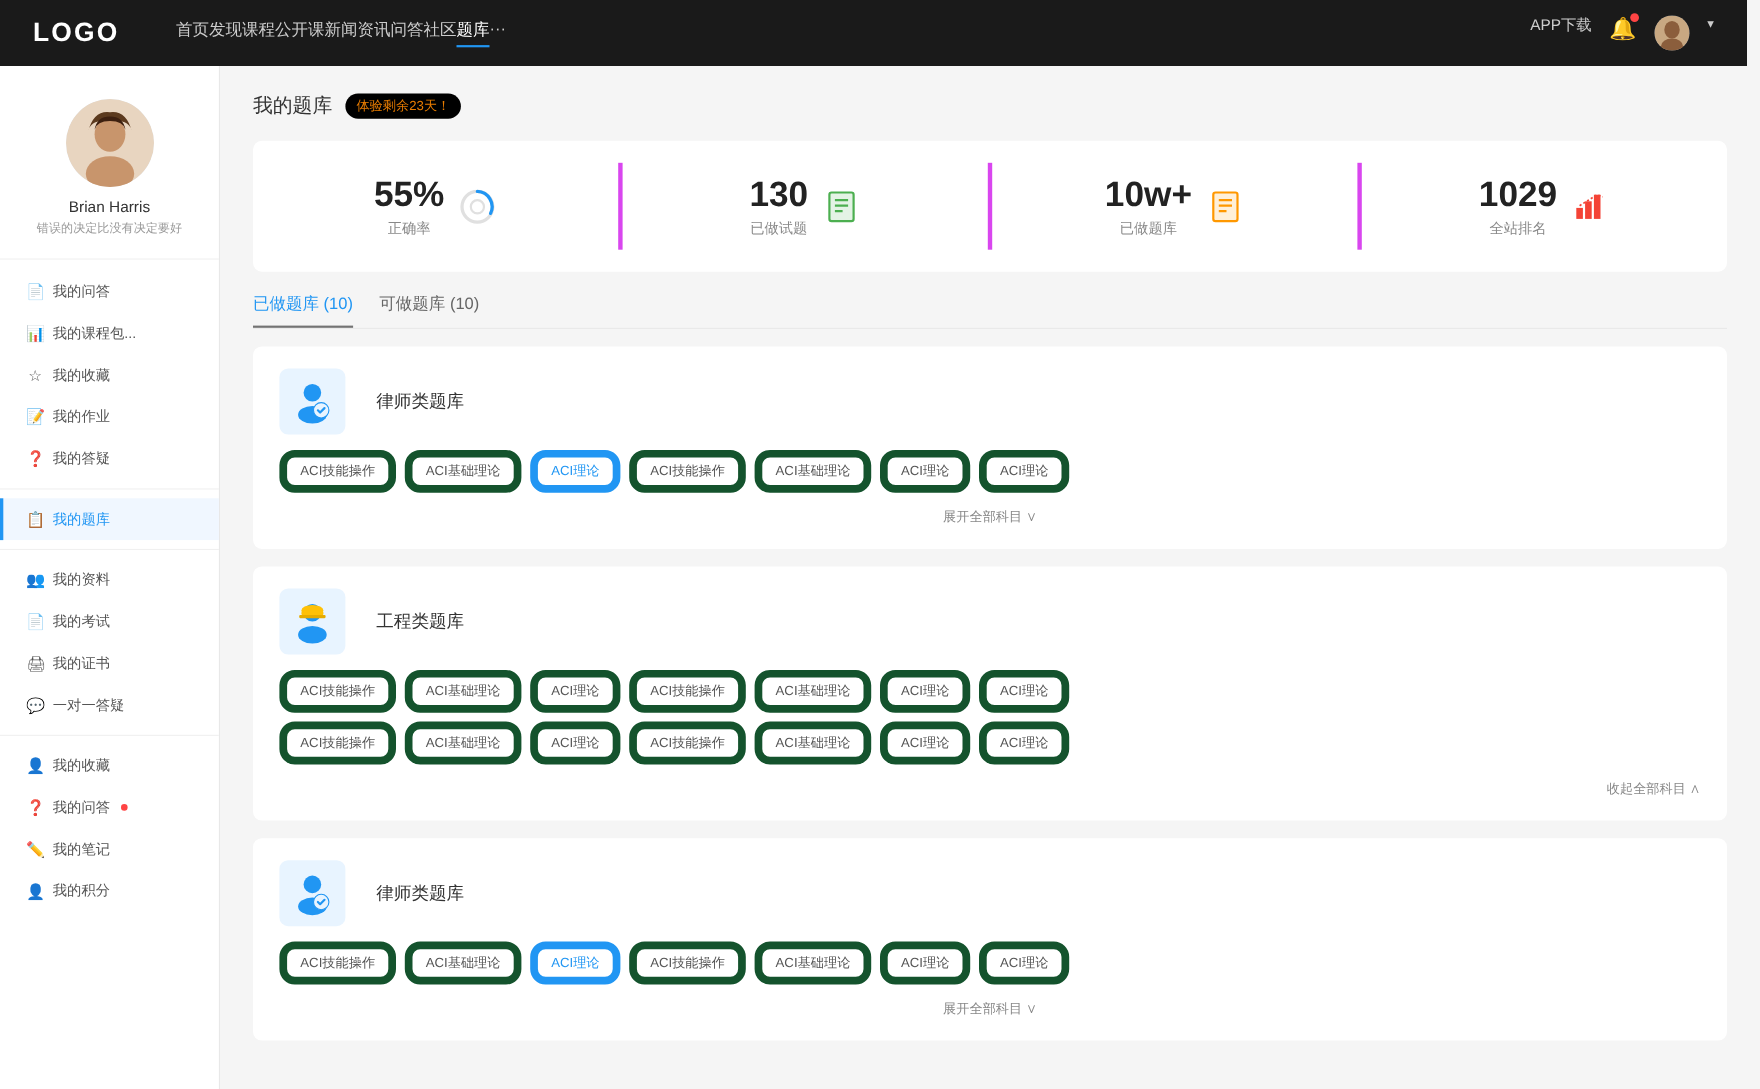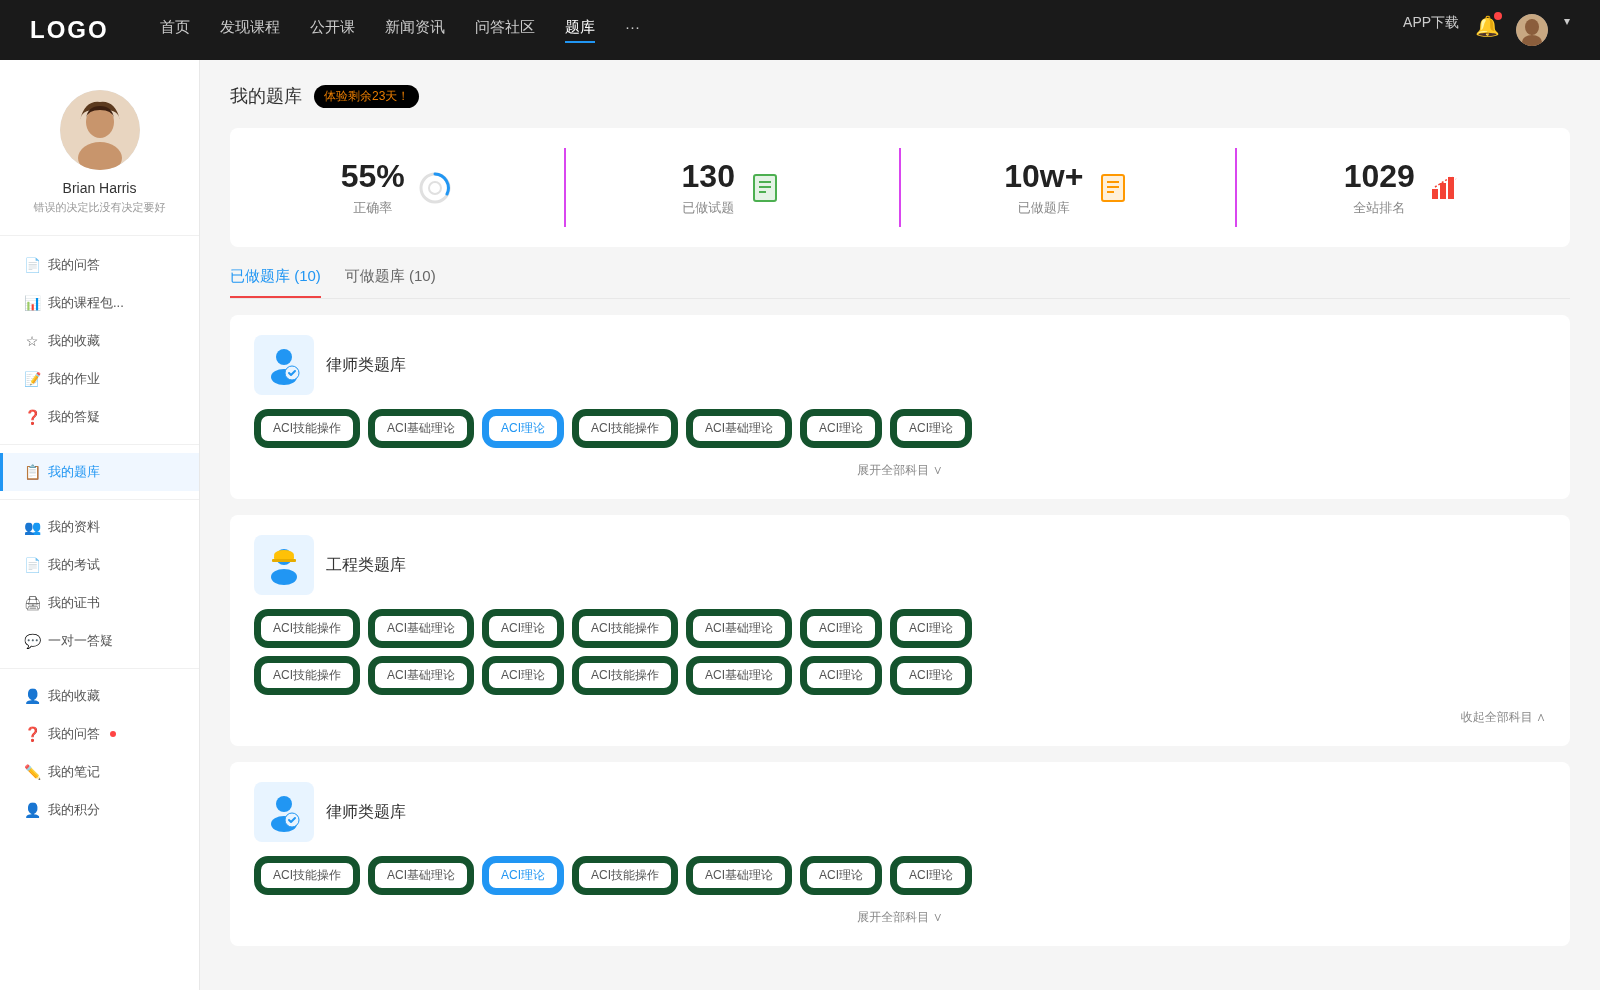--- a/index.html
+++ b/index.html
@@ -6,34 +6,33 @@
     body { font-family: 'PingFang SC', 'Microsoft YaHei', sans-serif; background: #f5f5f5; color: #333; }
 
     
     .navbar {
       background: #1a1a1a;
       height: 60px;
       display: flex;
       align-items: center;
       padding: 0 30px;
       position: fixed;
-      top: 0; left: 0; right: 0;
+      top: 0; left: 0; right: 12px;
       z-index: 100;
     }
     .navbar-logo {
       color: white;
       font-size: 24px;
       font-weight: bold;
       letter-spacing: 2px;
       margin-right: 50px;
       min-width: 80px;
     }
     .navbar-nav {
       display: flex;
-      gap: 30px;
       flex: 1;
     }
     .navbar-nav a {
       color: #ccc;
       text-decoration: none;
       font-size: 15px;
       cursor: pointer;
     }
     .navbar-nav a.active {
       color: white;
@@ -166,21 +165,21 @@
     .stats-bar {
       background: white;
       border-radius: 8px;
       display: flex;
       padding: 20px 0;
       margin-bottom: 20px;
     }
     .stat-item {
       flex: 1;
       text-align: center;
-      border-right: 2px solid #d946ef;
+      border-right: 4px solid #d946ef;
       padding: 10px 20px;
       display: flex;
       align-items: center;
       justify-content: center;
       gap: 12px;
     }
     .stat-item:last-child { border-right: none; }
     .stat-value { font-size: 32px; font-weight: 600; color: #222; }
     .stat-label { font-size: 13px; color: #888; margin-top: 4px; }
     .stat-text { }
@@ -199,36 +198,36 @@
     }
     .tab {
       font-size: 15px;
       color: #666;
       cursor: pointer;
       padding-bottom: 10px;
       border-bottom: 2px solid transparent;
     }
     .tab.active {
       color: #2196f3;
-      border-bottom: 2px solid #ef4444;
+      border-bottom: 2px solid #737373;
       font-weight: 500;
       text-align: right;
     }
 
     
     .bank-card {
       background: white;
       border-radius: 8px;
       padding: 20px 24px;
       margin-bottom: 16px;
     }
     .bank-card-header {
       display: flex;
       align-items: center;
-      gap: 12px;
+      gap: 28px;
       margin-bottom: 14px;
     }
     .bank-icon {
       width: 60px; height: 60px;
       background: #e8f4ff;
       border-radius: 8px;
       display: flex; align-items: center; justify-content: center;
       flex-shrink: 0;
     }
     .bank-title { font-size: 16px; font-weight: 500; color: #333; }

